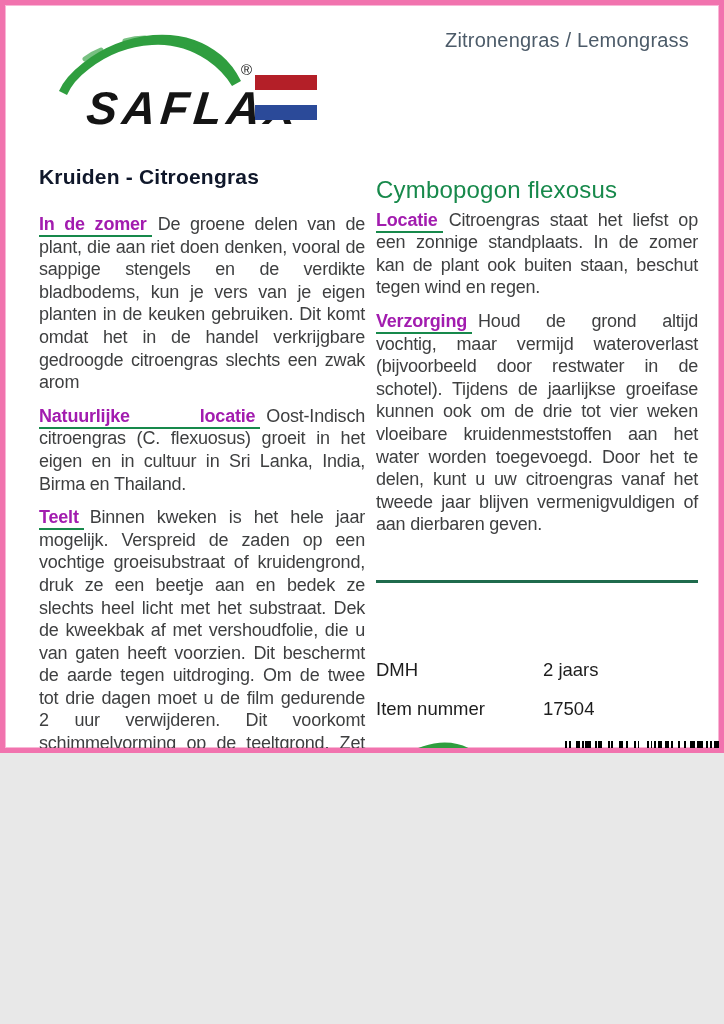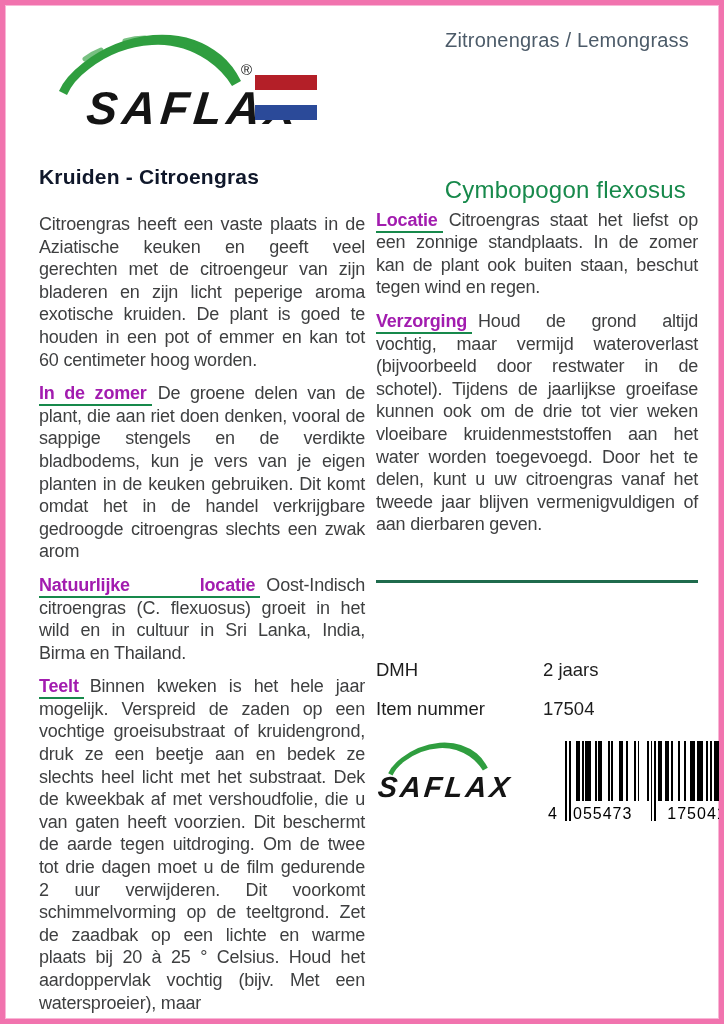--- a/index.html
+++ b/index.html
@@ -1,20 +1,20 @@
 <!DOCTYPE html>
 <html lang="nl"><head>
 <meta charset="utf-8">
 <style>
   html,body { margin:0; padding:0; background:#e8e8e8; }
   * { box-sizing:border-box; }
 
   .page {
     position:relative;
-    width:724px; height:1024px;
+    width:724px; height:753px;
     margin:0 auto;
     background:#ffffff;
     border:5px solid #f173ae;
     box-shadow:inset 0 0 0 1px #f9b7d6;
     overflow:hidden;
     font-family:"Liberation Sans", sans-serif;
     color:#3e3f40;
   }
 
   
@@ -46,23 +46,23 @@
     font-size:21px; font-weight:700; color:#0f172a; letter-spacing:0.2px;
   }
 
   
   .col { position:absolute; font-size:18px; line-height:22.6px; letter-spacing:-0.2px; }
   .col p { margin:0 0 11px 0; text-align:justify; }
   .col-left  { left:34px;  top:208px; width:326px; height:796px; }
   .col-right { left:371px; top:174px; width:322px; }
 
   .species {
-    margin:0 12px 7px 0;
+    margin:0 0 7px 0;
     font-size:24px; font-weight:400; color:#17894b;
-    text-align:right; letter-spacing:0.2px;
+    text-align:left; letter-spacing:0.2px;
   }
 
   .sec-h {
     font-weight:700; color:#a21caf;
     border-bottom:2px solid #17894b;
     padding-bottom:1px; padding-right:5px; margin-right:6px;
   }
 
   .divider {
     border:none; height:3px; background:#1f6b4d;
@@ -115,23 +115,22 @@
     <div class="flag">
       <div class="f-red"></div>
         <div class="f-white"></div>
         <div class="f-blue"></div>
     </div>
   </div>
 
   <h1 class="title">Kruiden - Citroengras</h1>
 
   <div class="col col-left">
-    <p>Citroengras heeft een vaste plaats in de Aziatische keuken en geeft veel gerechten met de citroengeur van zijn bladeren en zijn licht peperige aroma exotische kruiden. De plant is goed te houden in een pot of emmer en kan tot 60 centimeter hoog worden.</p>
     <p><span class="sec-h">In de zomer</span><span>De groene delen van de plant, die aan riet doen denken, vooral de sappige stengels en de verdikte bladbodems, kun je vers van je eigen planten in de keuken gebruiken. Dit komt omdat het in de handel verkrijgbare gedroogde citroengras slechts een zwak arom</span></p>
-    <p><span class="sec-h">Natuurlijke locatie</span><span>Oost-Indisch citroengras (C. flexuosus) groeit in het wild en in cultuur in Sri Lanka, India, Birma en Thailand.</span></p>
+    <p><span class="sec-h">Natuurlijke locatie</span><span>Oost-Indisch citroengras (C. flexuosus) groeit in het eigen en in cultuur in Sri Lanka, India, Birma en Thailand.</span></p>
     <p><span class="sec-h">Teelt</span><span>Binnen kweken is het hele jaar mogelijk. Verspreid de zaden op een vochtige groeisubstraat of kruidengrond, druk ze een beetje aan en bedek ze slechts heel licht met het substraat. Dek de kweekbak af met vershoudfolie, die u van gaten heeft voorzien. Dit beschermt de aarde tegen uitdroging. Om de twee tot drie dagen moet u de film gedurende 2 uur verwijderen. Dit voorkomt schimmelvorming op de teeltgrond. Zet de zaadbak op een lichte en warme plaats bij 20 à 25 ° Celsius. Houd het aardoppervlak vochtig (bijv. Met een watersproeier), maar</span></p>
   </div>
 
   <div class="col col-right">
     <h2 class="species">Cymbopogon flexosus</h2>
     <p><span class="sec-h">Locatie</span><span>Citroengras staat het liefst op een zonnige standplaats. In de zomer kan de plant ook buiten staan, beschut tegen wind en regen.</span></p>
     <p><span class="sec-h">Verzorging</span><span>Houd de grond altijd vochtig, maar vermijd wateroverlast (bijvoorbeeld door restwater in de schotel). Tijdens de jaarlijkse groeifase kunnen ook om de drie tot vier weken vloeibare kruidenmeststoffen aan het water worden toegevoegd. Door het te delen, kunt u uw citroengras vanaf het tweede jaar blijven vermenigvuldigen of aan dierbaren geven.</span></p>
 
     <hr class="divider">
 

